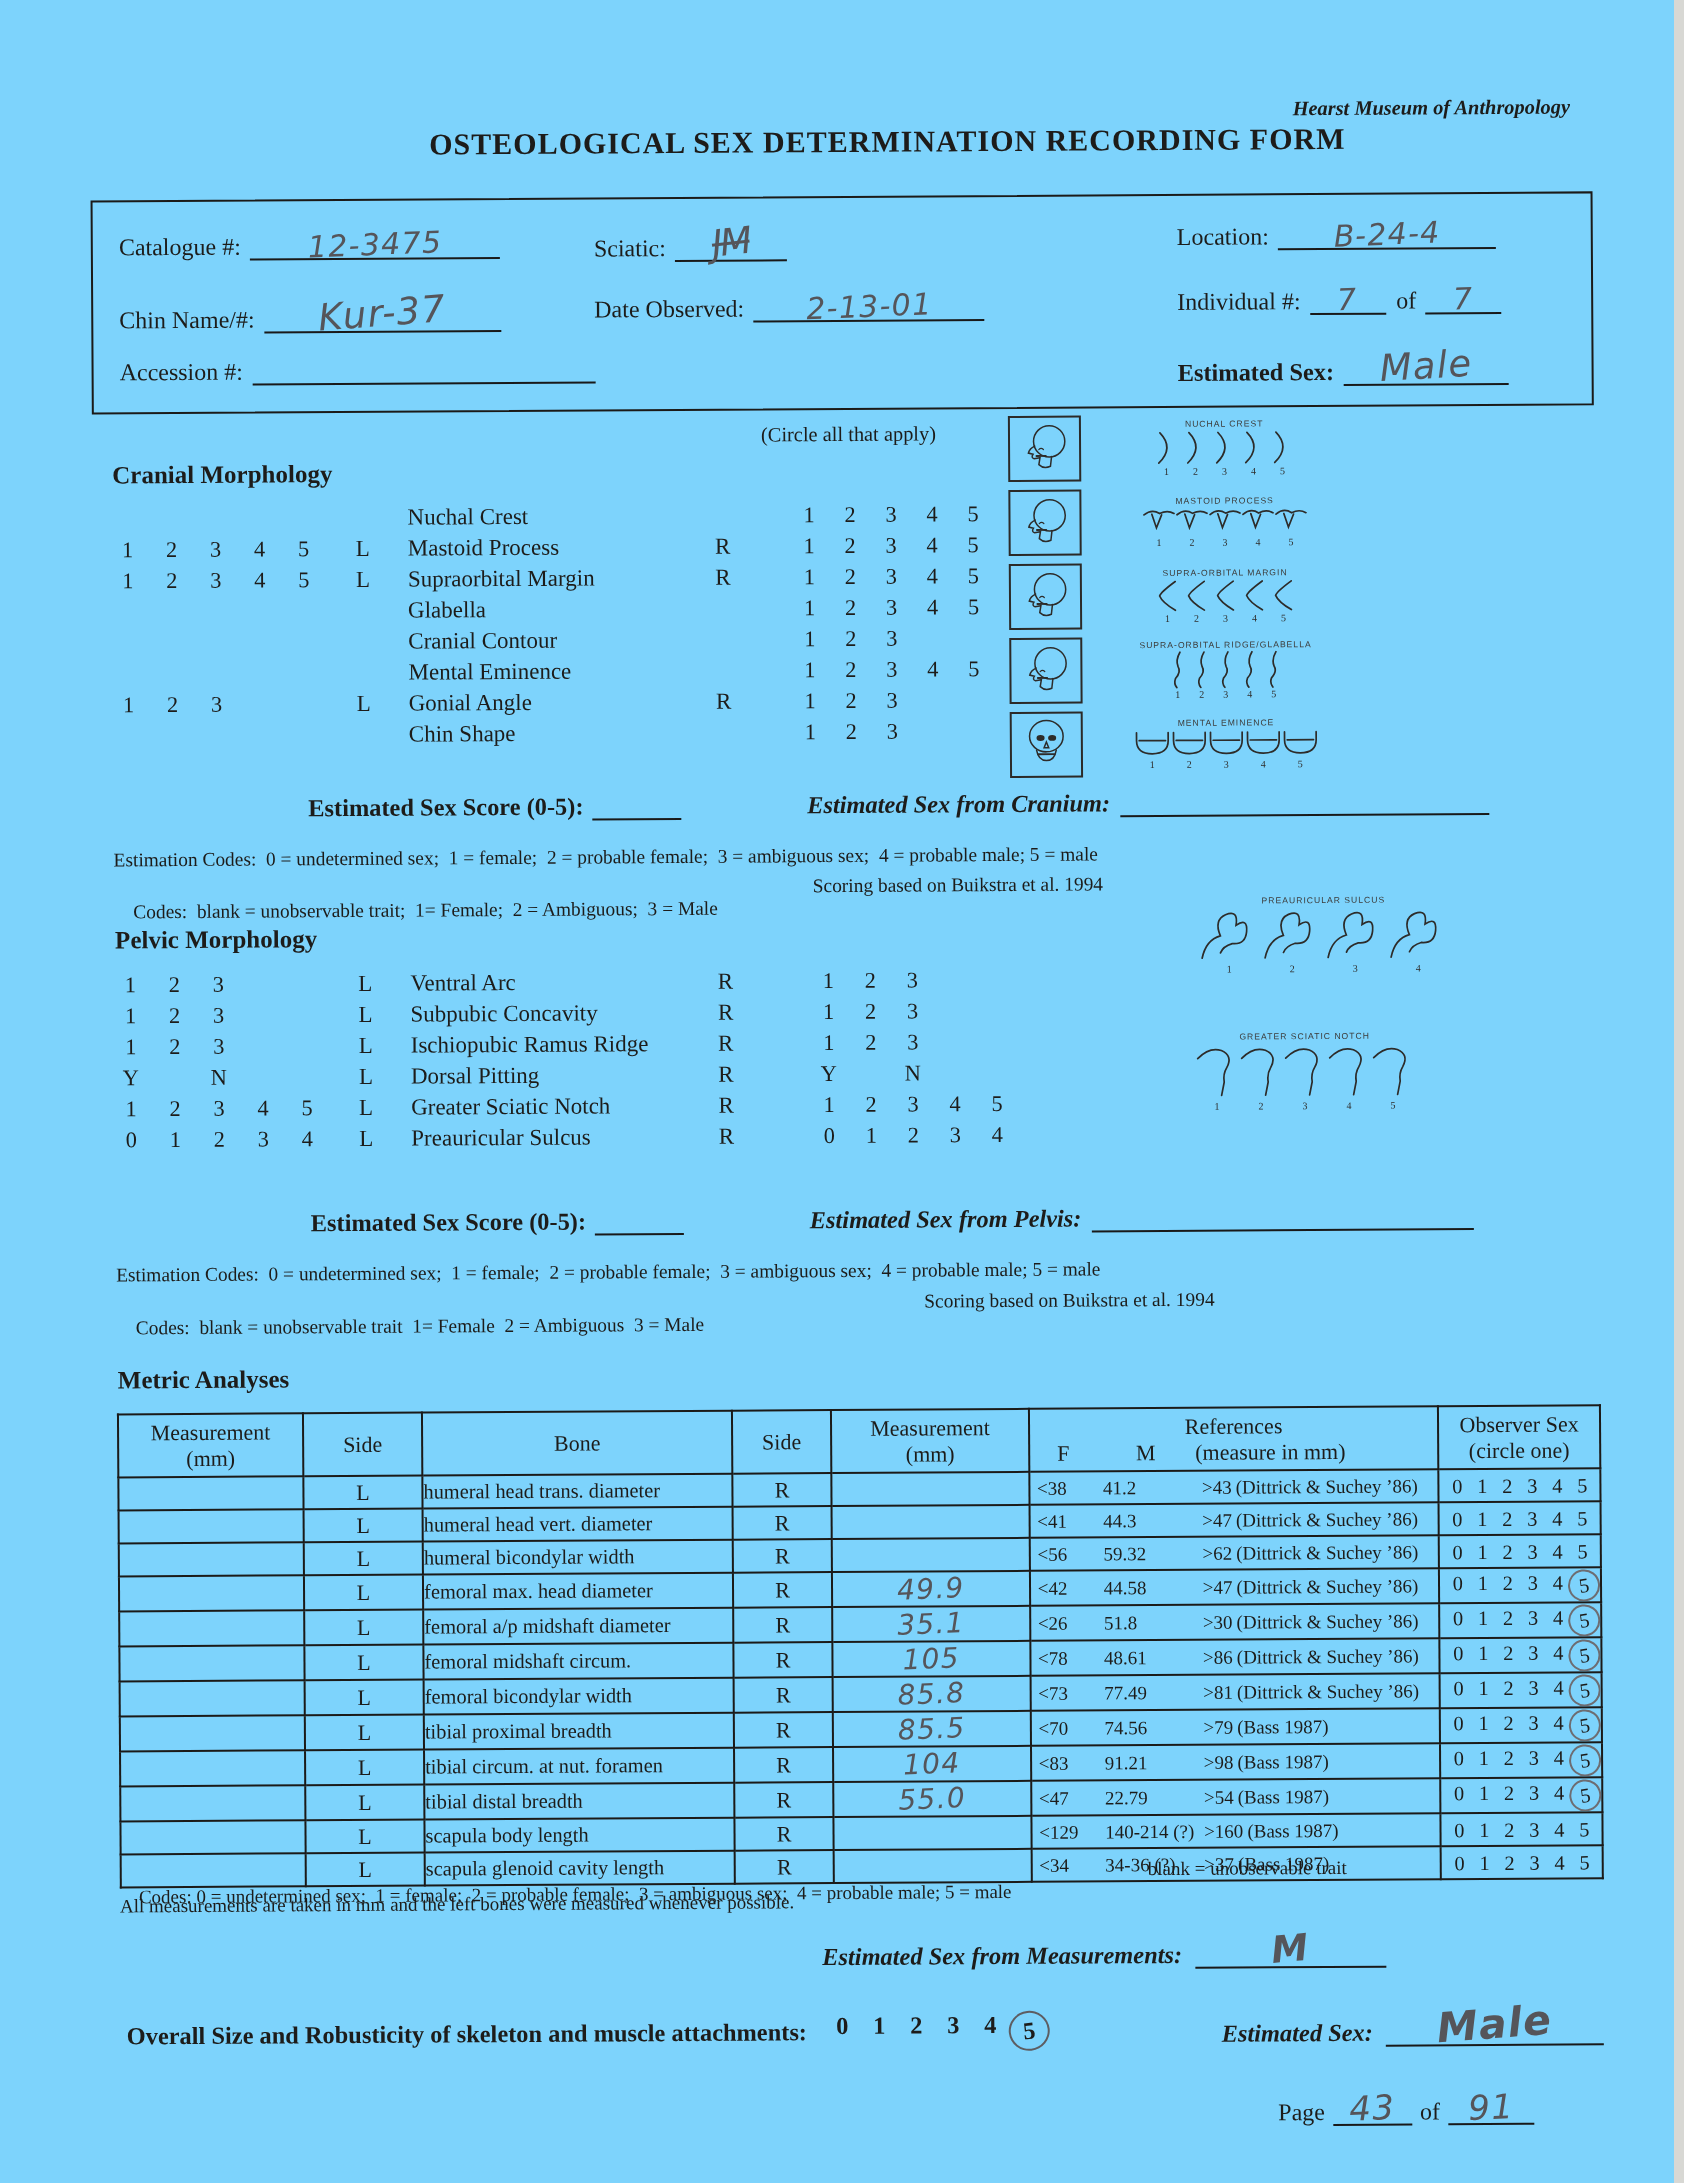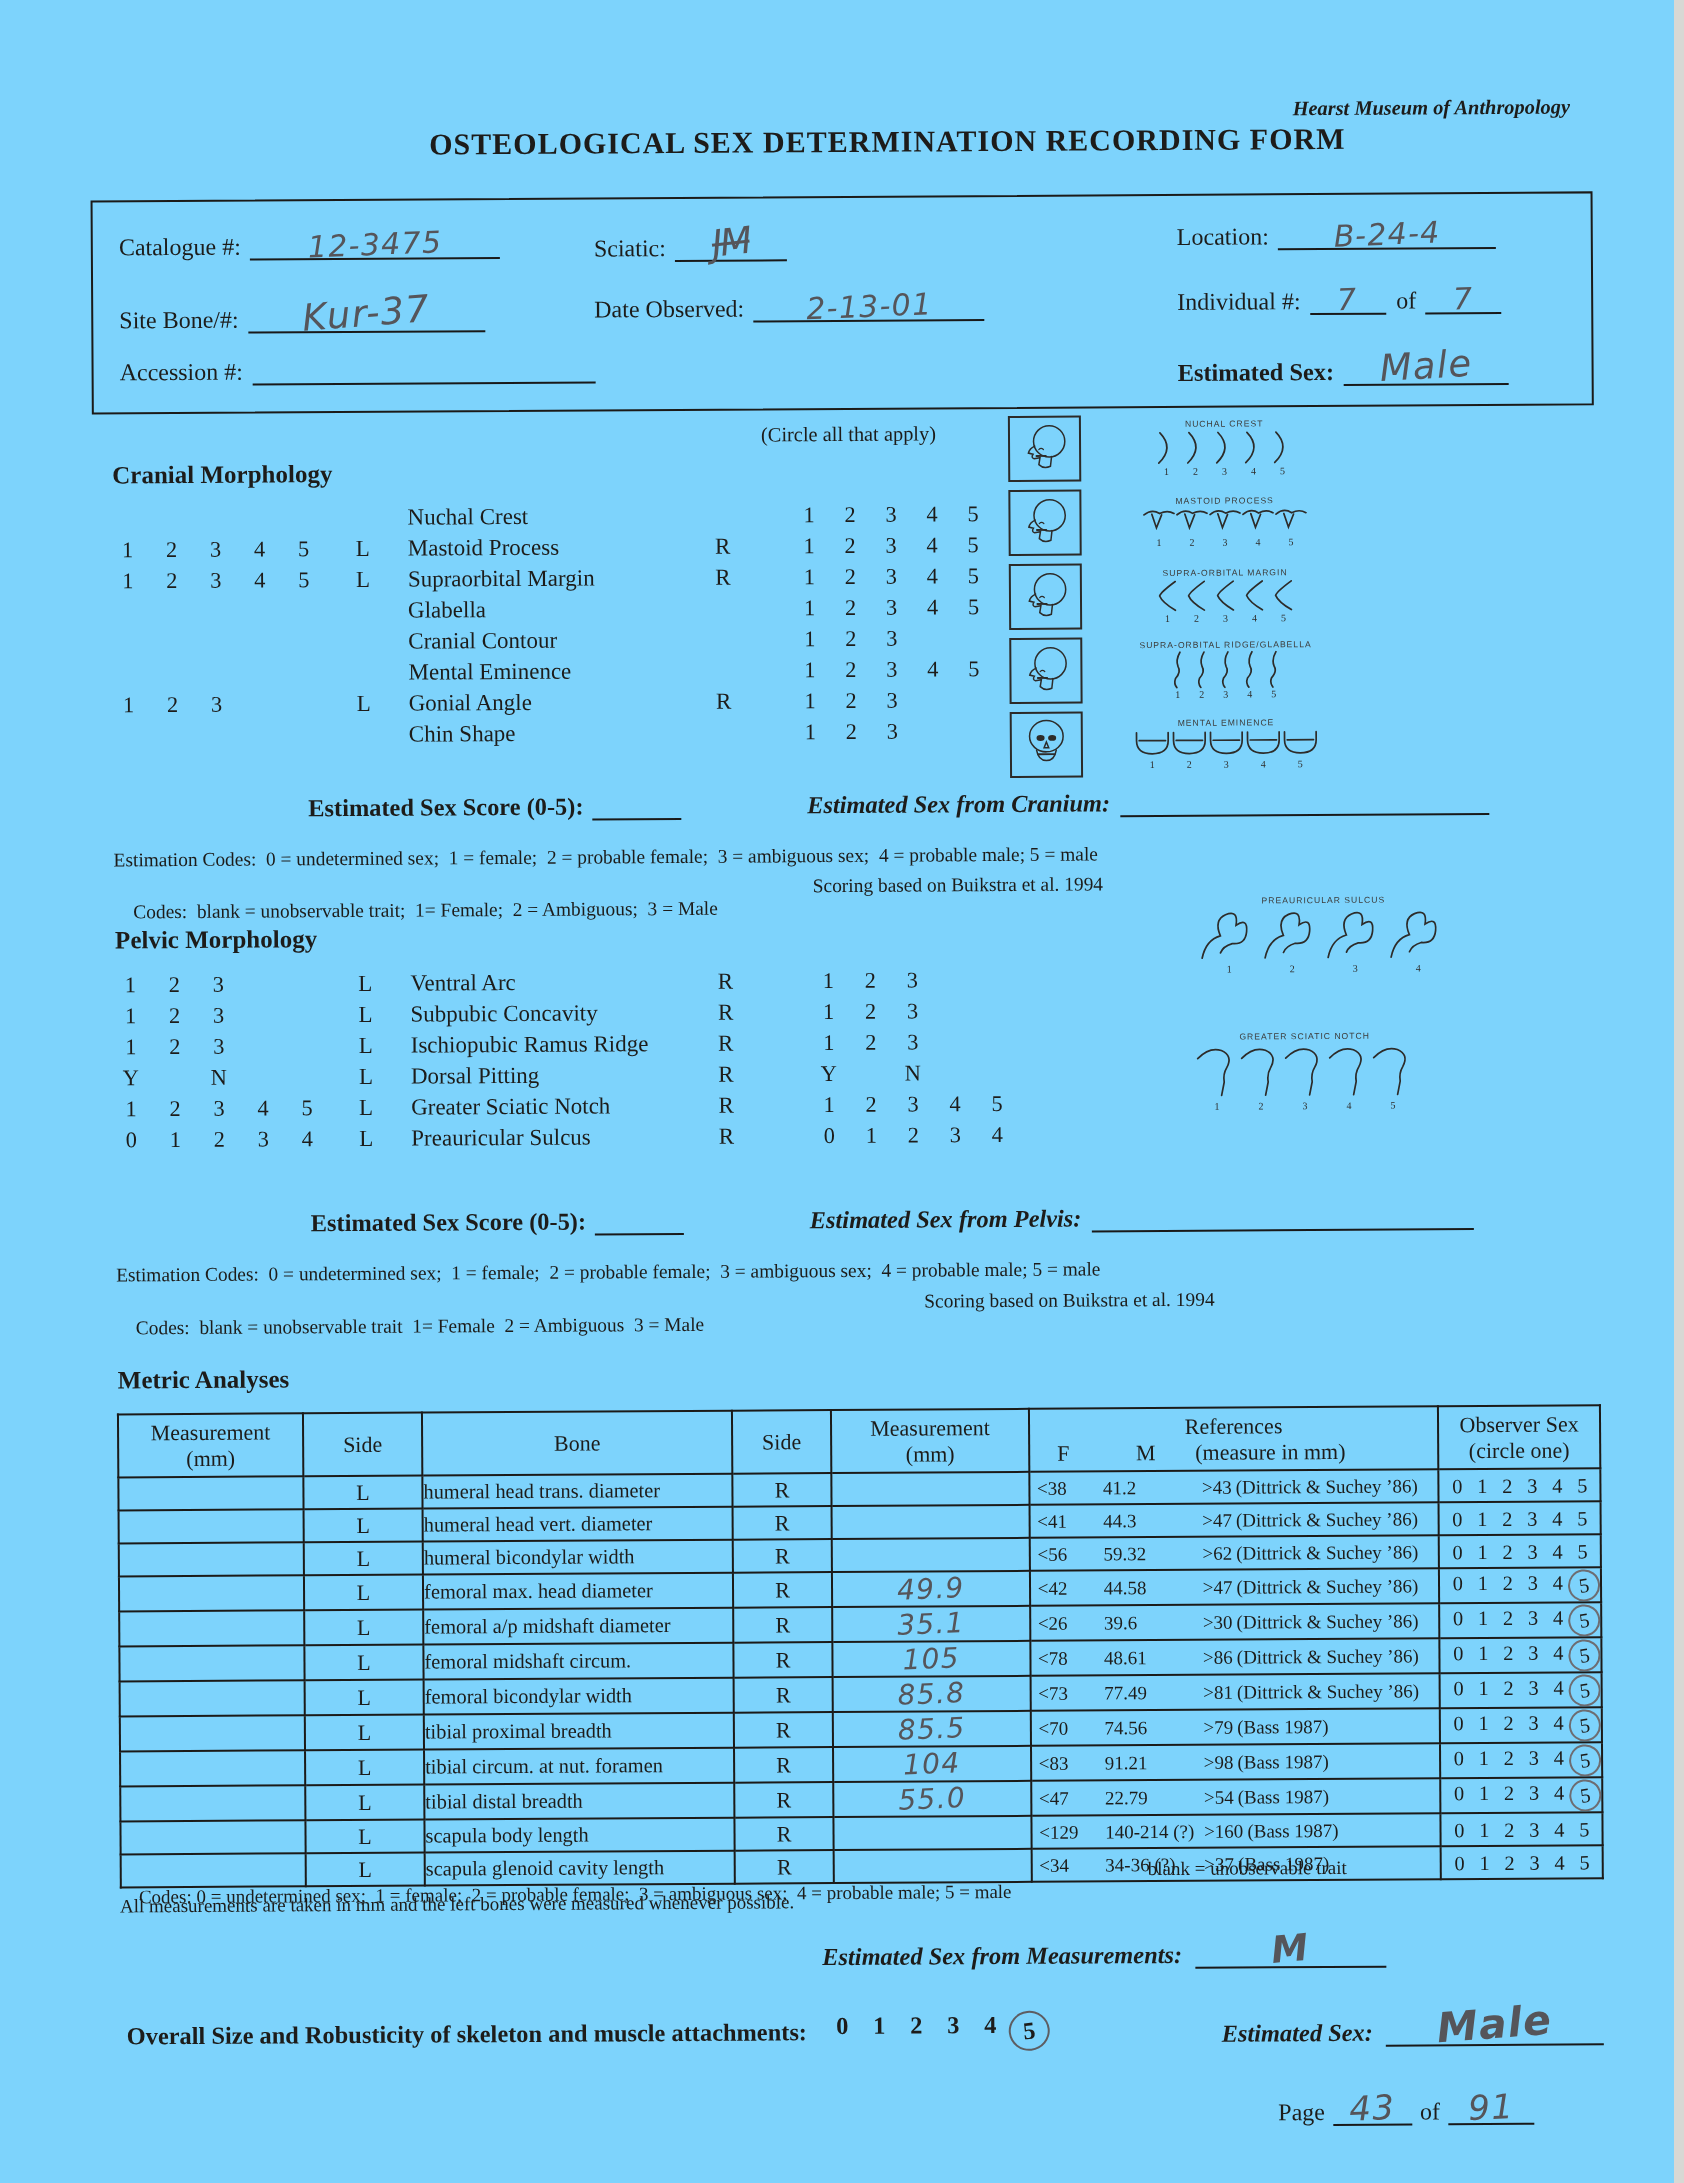--- a/index.html
+++ b/index.html
@@ -75,21 +75,21 @@
   <div class="abs title" style="top:125px;left:435px;">OSTEOLOGICAL  SEX  DETERMINATION RECORDING FORM</div>
 
   <div class="abs infobox" style="left:96px;top:196px;width:1498px;height:210px;">
     <div class="abs field" style="left:26px;top:26px;">
       <span class="lbl">Catalogue #:</span>
       <span class="blank" style="width:250px;">
             <span class="hw">12-3475</span>
           </span>
     </div>
     <div class="abs field" style="left:26px;top:91px;">
-      <span class="lbl">Site Bone/#:</span>
+      <span class="lbl">Chin Name/#:</span>
       <span class="blank" style="width:237px;">
             <span class="hw hw-big" style="transform:rotate(-4deg);">Kur-37</span>
           </span>
     </div>
     <div class="abs field" style="left:26px;top:157px;">
       <span class="lbl">Accession #:</span>
       <span class="blank" style="width:343px;">
             <span class="hw"></span>
           </span>
     </div>
@@ -866,21 +866,21 @@
             <td class="bone">femoral a/p midshaft diameter</td>
             <td class="sidecell">R</td>
             <td>
               <div class="mval">
                 <span class="hw">35.1</span>
               </div>
             </td>
             <td>
               <div class="refs">
                 <span class="rf">&lt;26</span>
-                <span class="rm">39.6</span>
+                <span class="rm">51.8</span>
                 <span>&gt;30</span>
                 <span class="rsrc">(Dittrick &amp; Suchey ’86)</span>
               </div>
             </td>
             <td>
               <div class="sexopts">
                 <span class="o">0</span>
                 <span class="o">1</span>
                 <span class="o">2</span>
                 <span class="o">3</span>

